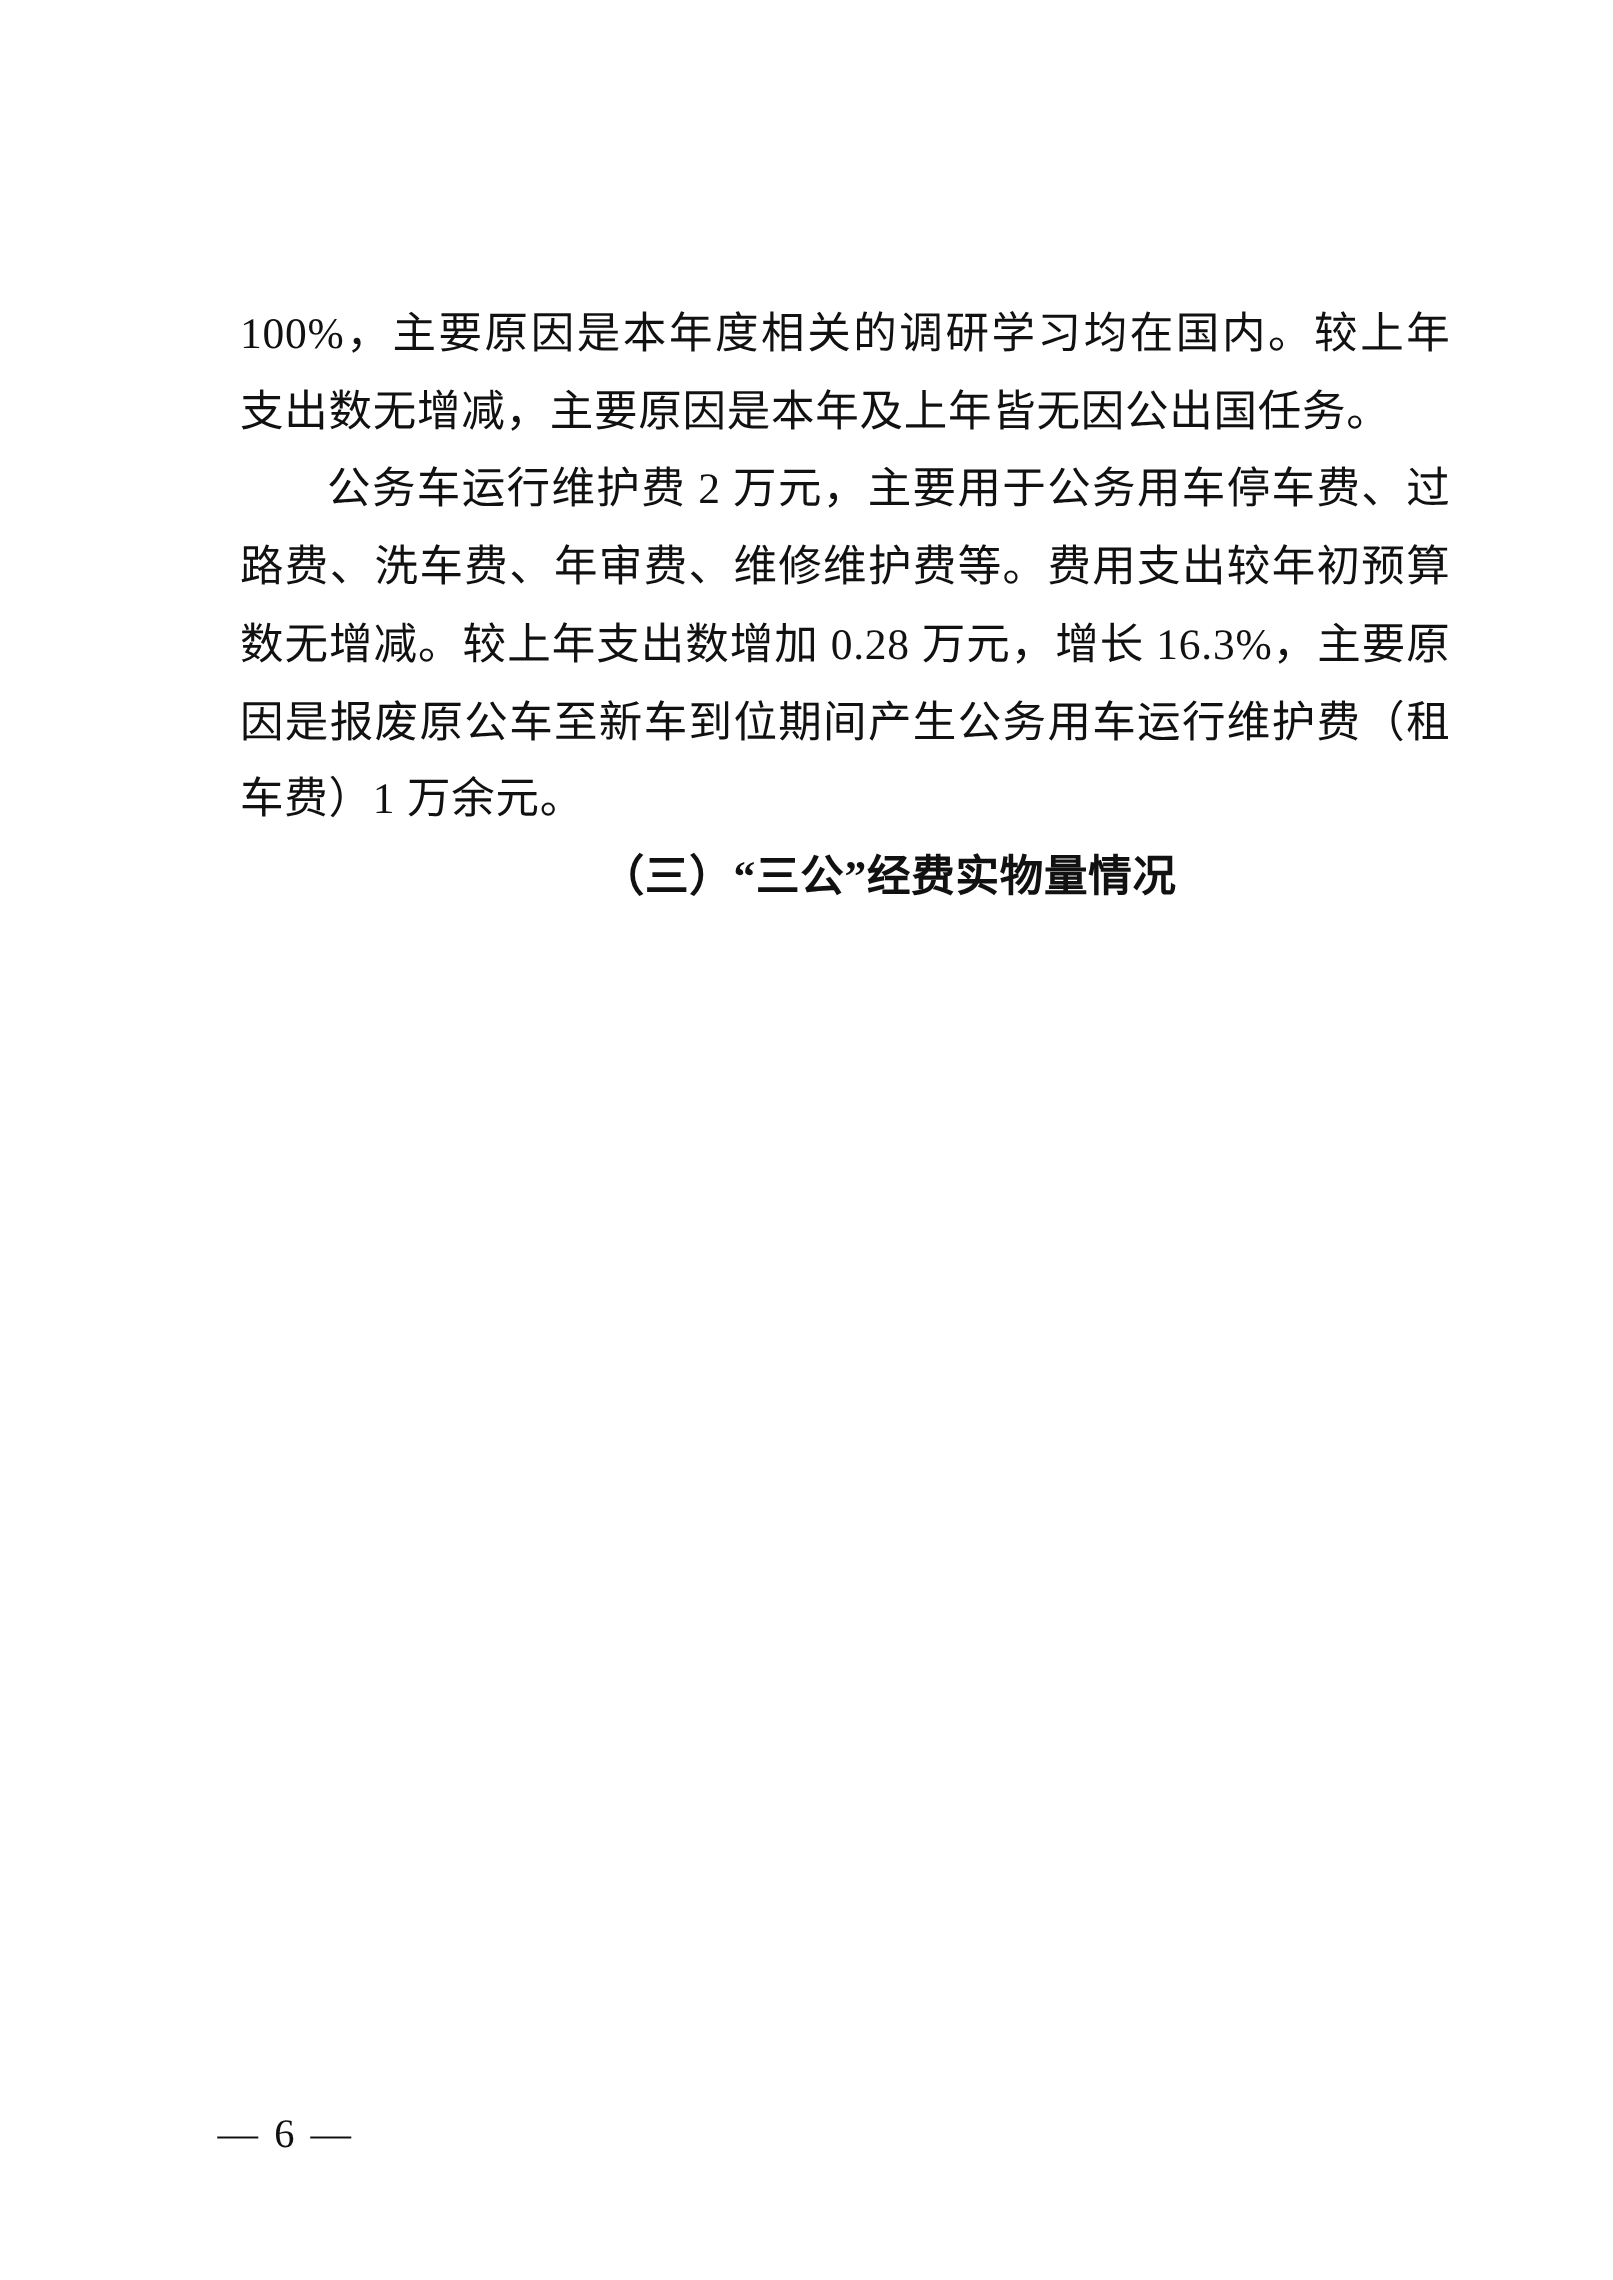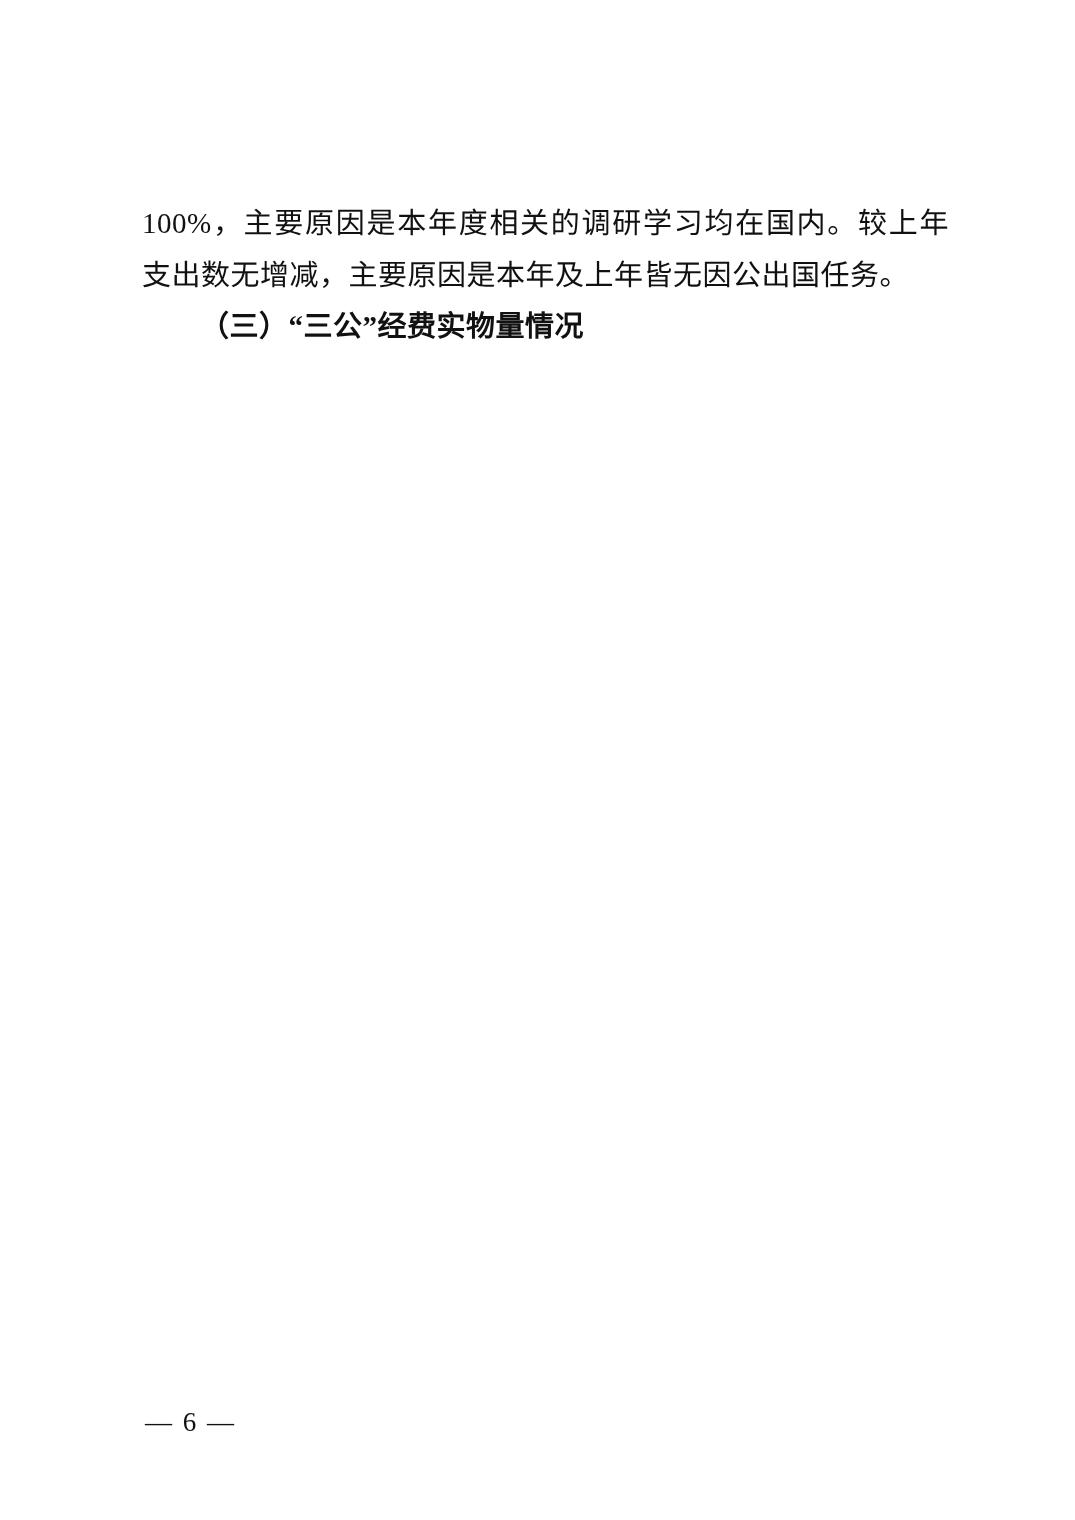--- a/index.html
+++ b/index.html
@@ -11,53 +11,54 @@
     position: relative;
     width: 1075px;
     height: 1520px;
     background: #ffffff;
     overflow: hidden;
     font-family: "Liberation Serif", "DejaVu Serif", serif;
     color: #111111;
   }
   .doc-body {
     position: absolute;
-    left: 142px;
+    left: 160px;
     top: 198px;
     width: 807px;
   }
   .doc-body p {
     margin: 0;
     font-size: 29px;
     line-height: 51.7px;
     text-align: justify;
     text-indent: 2em;
     letter-spacing: 0.5px;
     word-break: break-all;
   }
   .doc-body p.no-indent {
     text-indent: 0;
   }
   .doc-body p.heading {
     font-weight: bold;
-    text-align: left;
+    text-align: center;
   }
   .page-footer {
     position: absolute;
     left: 145px;
     top: 1404px;
     font-size: 27px;
     line-height: 36px;
     letter-spacing: 2px;
     color: #111111;
   }
 </style>
 </head>
 <body>
 
 <div class="page">
   <div class="doc-body">
     <p class="no-indent">100%，主要原因是本年度相关的调研学习均在国内。较上年支出数无增减，主要原因是本年及上年皆无因公出国任务。</p>
+    <p>公务车运行维护费 2 万元，主要用于公务用车停车费、过路费、洗车费、年审费、维修维护费等。费用支出较年初预算数无增减。较上年支出数增加 0.28 万元，增长 16.3%，主要原因是报废原公车至新车到位期间产生公务用车运行维护费（租车费）1 万余元。</p>
     <p class="heading">（三）“三公”经费实物量情况</p>
   </div>
 
   <div class="page-footer">— 6 —</div>
 </div>
 
 </body></html>

